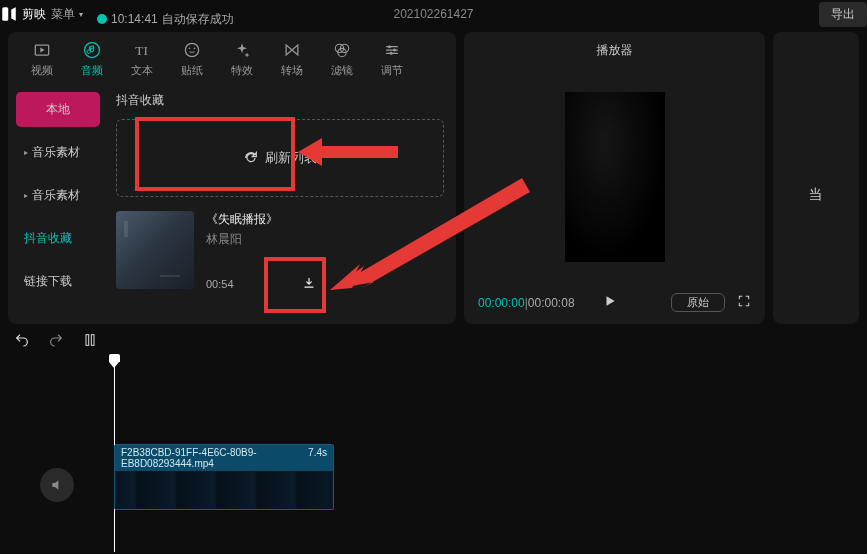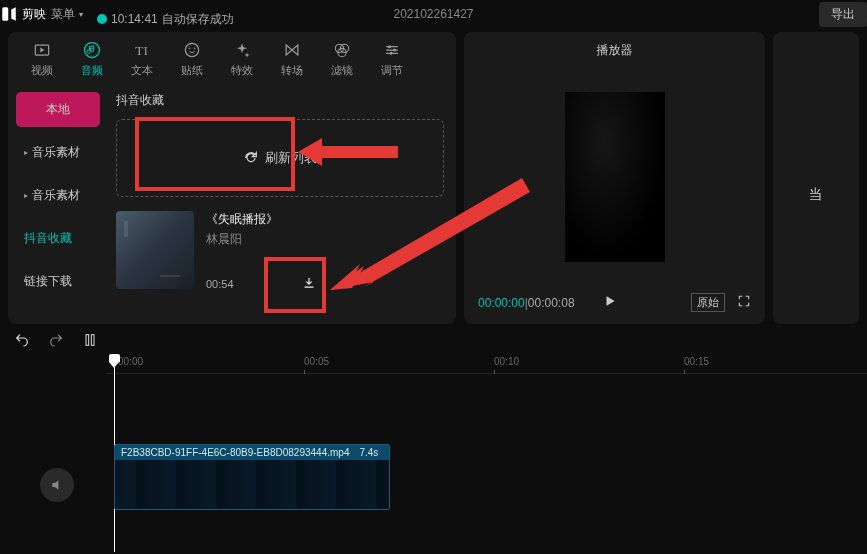--- a/index.html
+++ b/index.html
@@ -94,21 +94,21 @@
   }
   .player-ctrl {
     display: flex; align-items: center; padding: 8px 14px 12px 14px; font-size: 12px;
   }
   .timecode { display: flex; }
   .tc-cur { color: #00c4b4; }
   .tc-sep { color: #888; }
   .tc-tot { color: #aaa; }
   .play-btn { margin-left: 28px; cursor: pointer; color: #ccc; }
   .player-right { margin-left: auto; display: flex; align-items: center; gap: 12px; }
-  .orig-btn { border: 1px solid #555; padding: 1px 5px; font-size: 11px; border-radius: 0; cursor: pointer; }
+  .orig-btn { border: 1px solid #555; padding: 1px 15px; font-size: 11px; border-radius: 6px; cursor: pointer; }
   .expand-btn { cursor: pointer; }
 
   .panel-right {
     width: 86px; background: #1a1a1a; border-radius: 8px;
     display: flex; align-items: center; justify-content: center;
     font-size: 14px; color: #ccc; writing-mode: vertical-rl; letter-spacing: 4px;
     overflow: hidden;
   }
 
   .timeline-bar {
@@ -147,21 +147,21 @@
     border-top: 6px solid #fff;
   }
   .track-head {
     position: absolute; left: 40px; top: 112px;
     width: 34px; height: 34px; border-radius: 50%;
     background: #2a2a2a; display: flex; align-items: center; justify-content: center;
     cursor: pointer;
   }
   .track-clip {
     position: absolute; left: 114px; top: 88px;
-    width: 276px; height: 66px;
+    width: 220px; height: 66px;
     background: linear-gradient(180deg, #102030 0%, #0a1826 100%);
     border: 1px solid #1a5a7a;
     border-radius: 2px;
     overflow: hidden;
   }
   .clip-label {
     background: #0c4a6a; color: #d0e8f0; font-size: 10px;
     padding: 2px 6px; display: flex; gap: 10px;
   }
   .clip-thumb {
@@ -345,26 +345,20 @@
   </span>
   <span class="tl-btn enabled">
     <svg width="16" height="16" viewBox="0 0 24 24">
         <rect x="6" y="4" width="4" height="16" fill="none" stroke="currentColor" stroke-width="1.5"></rect>
         <rect x="14" y="4" width="4" height="16" fill="none" stroke="currentColor" stroke-width="1.5"></rect>
       </svg>
   </span>
 </div>
 
 <div class="timeline">
-  <div class="ruler">
-    <div class="ruler-mark" style="left:8px"><span style="margin-left:4px">00:00</span></div>
-    <div class="ruler-mark" style="left:198px">00:05</div>
-    <div class="ruler-mark" style="left:388px">00:10</div>
-    <div class="ruler-mark" style="left:578px">00:15</div>
-  </div>
   <div class="playhead"></div>
   <div class="track-head">
     <svg width="16" height="16" viewBox="0 0 24 24">
         <path d="M5 9v6h4l5 4V5l-5 4H5z" fill="#888"></path>
       </svg>
   </div>
   <div class="track-clip">
     <div class="clip-label">
       <span>F2B38CBD-91FF-4E6C-80B9-EB8D08293444.mp4</span>
       <span>7.4s</span>

